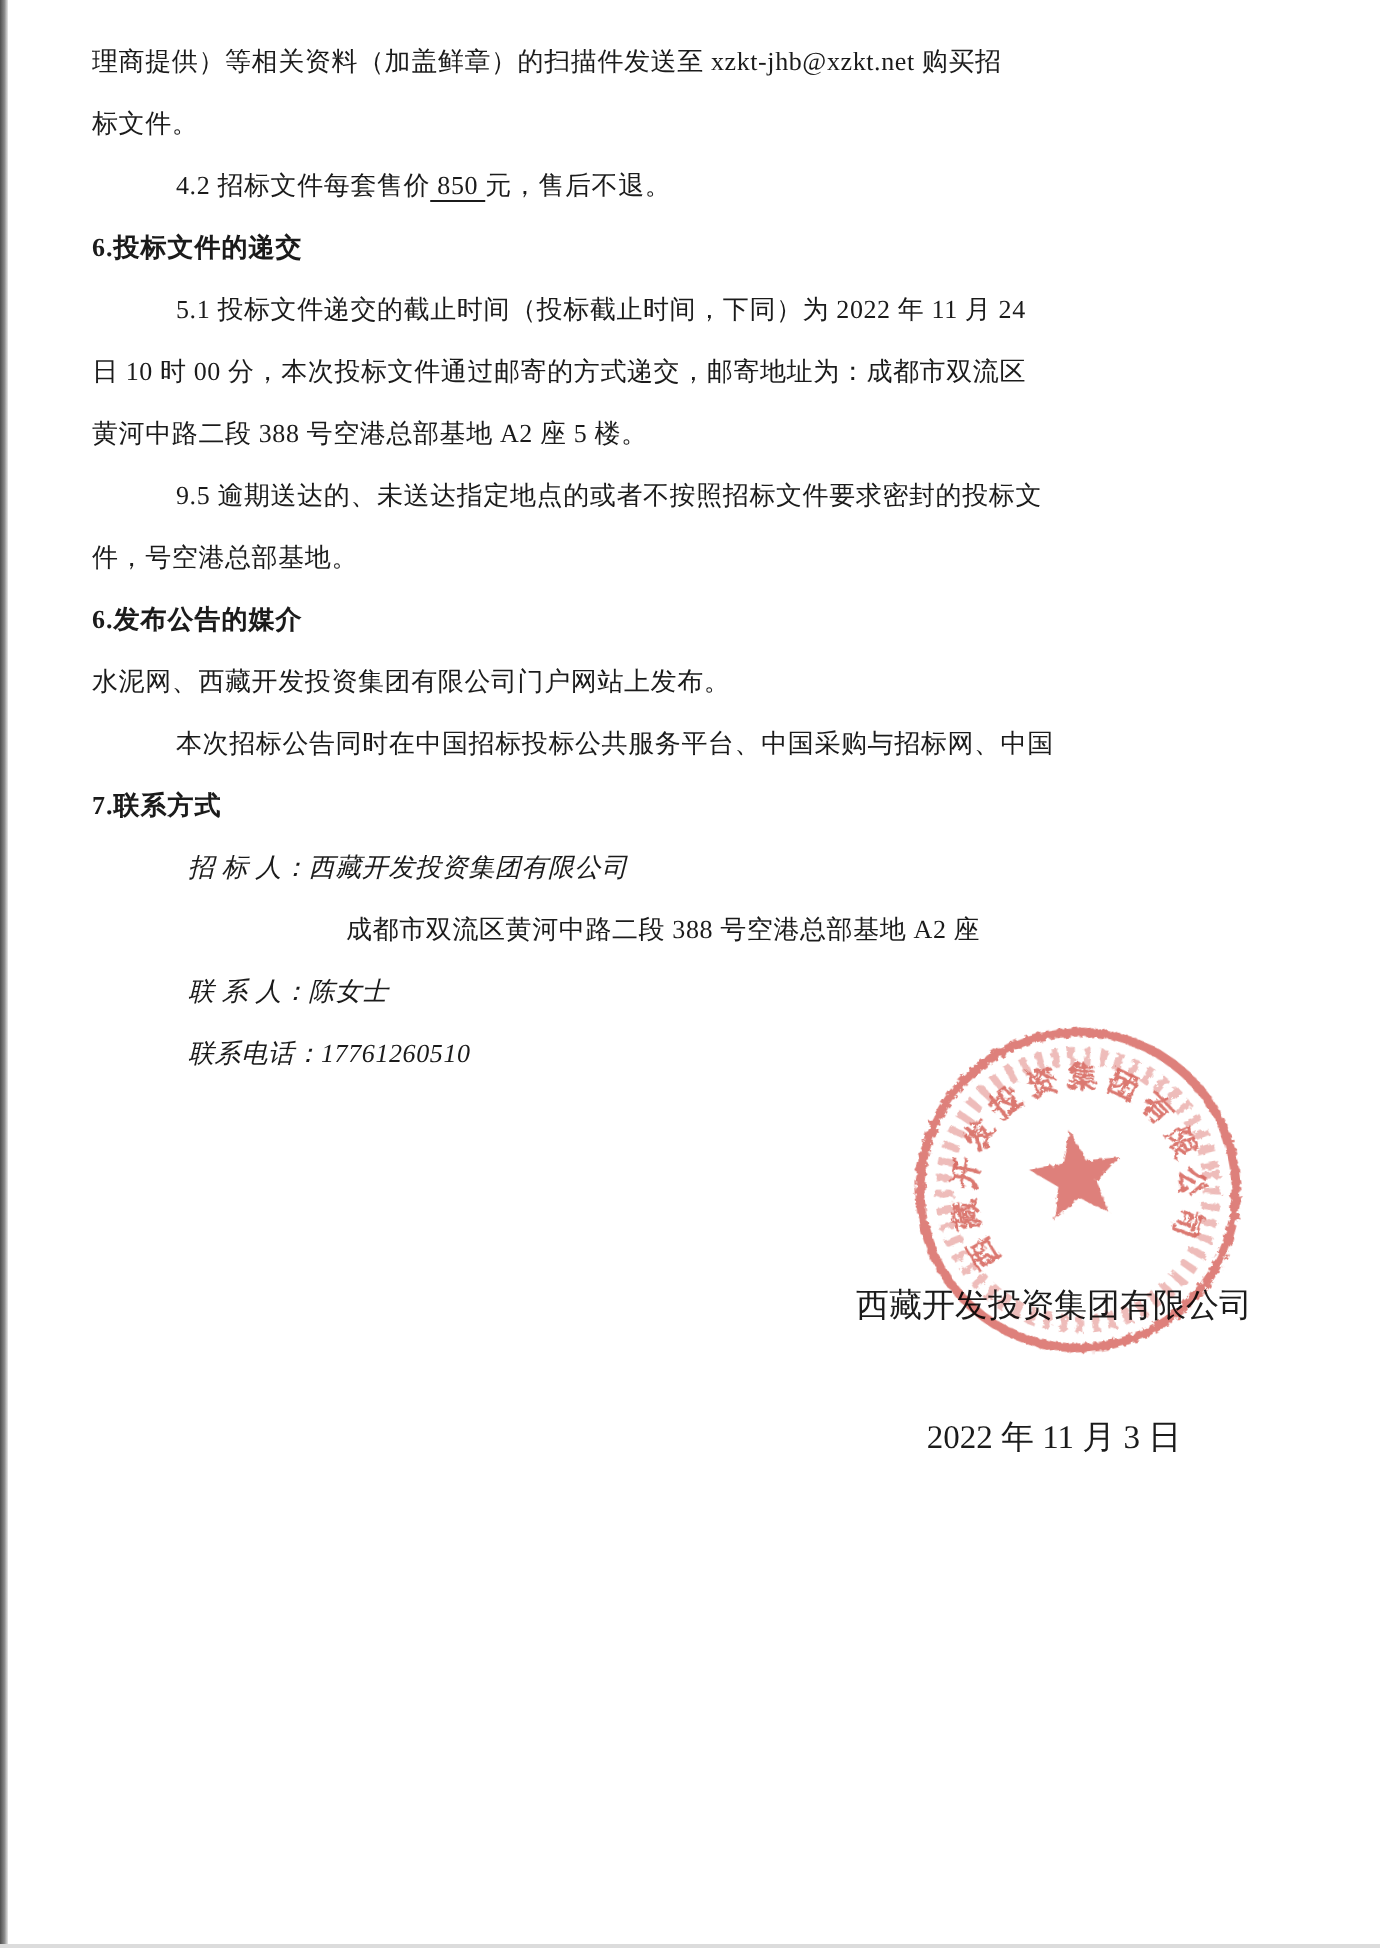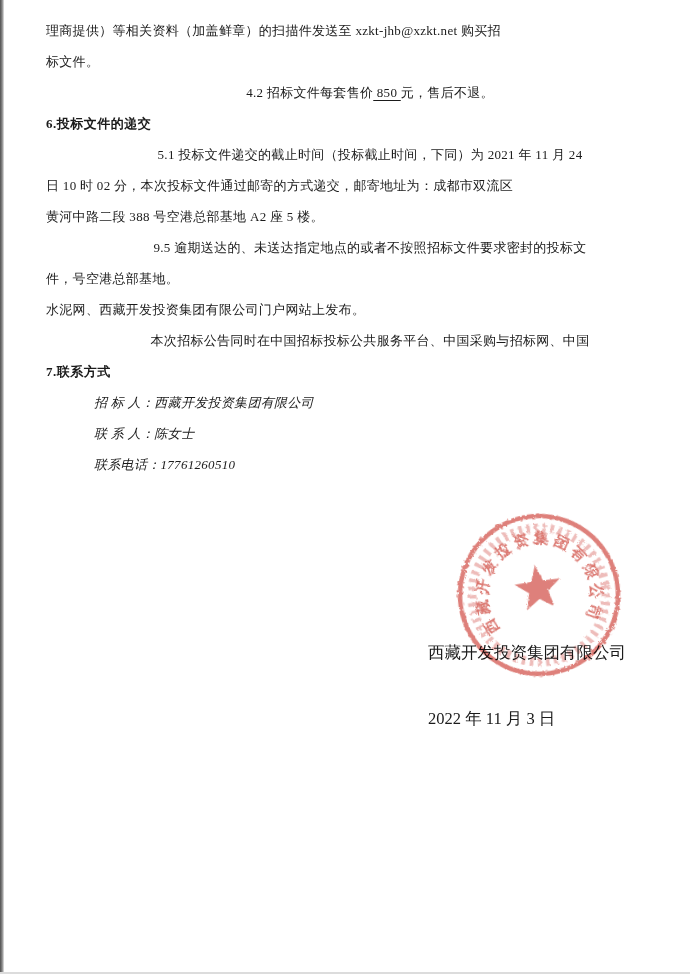--- a/index.html
+++ b/index.html
@@ -13,27 +13,27 @@
     background:linear-gradient(to right,#4f4f4f 0%,#8a8a8a 55%,#e8e8e8 100%);
   }
   .scan-edge-bottom{
     position:absolute;left:0;bottom:0;width:690px;height:2px;background:#dcdcdc;
   }
   .doc{
     position:absolute;left:46px;top:15px;width:606px;
     font-size:13px;line-height:31px;color:#1b1b1b;
   }
   .ln{white-space:pre;letter-spacing:0.3px;}
-  .indent{padding-left:42px;text-align:center;}
+  .indent{padding-left:42px;}
   .label{padding-left:48px;font-style:italic;}
   .addr{padding-left:127px;}
   .heading{font-weight:bold;letter-spacing:0.5px;}
   .u{text-decoration:underline;text-underline-offset:3px;}
   .signature{
-    position:absolute;right:64px;top:598px;
+    position:absolute;right:64px;top:598px;text-align:center;
     font-size:16.5px;line-height:22px;color:#1b1b1b;white-space:pre;
   }
   .seal{
     position:absolute;left:451px;top:507px;width:176px;height:176px;
     mix-blend-mode:multiply;opacity:0.88;pointer-events:none;
   }
   .seal text{
     font-family:"Liberation Serif","DejaVu Serif",serif;
     font-size:15px;letter-spacing:4px;font-weight:bold;
   }
@@ -42,29 +42,31 @@
 <body>
 
 <div class="scan-edge-left"></div>
 <div class="scan-edge-bottom"></div>
 
 <div class="doc">
   <div class="ln">理商提供）等相关资料（加盖鲜章）的扫描件发送至 xzkt-jhb@xzkt.net 购买招</div>
   <div class="ln">标文件。</div>
   <div class="ln indent"><span>4.2 招标文件每套售价</span><span class="u"> 850 </span><span>元，售后不退。</span></div>
   <div class="ln heading">6.投标文件的递交</div>
-  <div class="ln indent">5.1 投标文件递交的截止时间（投标截止时间，下同）为 2021 年 11 月 24</div>
-  <div class="ln">日 10 时 02 分，本次投标文件通过邮寄的方式递交，邮寄地址为：成都市双流区</div>
+  <div class="ln indent">5.1 投标文件递交的截止时间（投标截止时间，下同）为 2022 年 11 月 24</div>
+  <div class="ln">日 10 时 00 分，本次投标文件通过邮寄的方式递交，邮寄地址为：成都市双流区</div>
   <div class="ln">黄河中路二段 388 号空港总部基地 A2 座 5 楼。</div>
   <div class="ln indent">9.5 逾期送达的、未送达指定地点的或者不按照招标文件要求密封的投标文</div>
   <div class="ln">件，号空港总部基地。</div>
+  <div class="ln heading">6.发布公告的媒介</div>
   <div class="ln">水泥网、西藏开发投资集团有限公司门户网站上发布。</div>
   <div class="ln indent">本次招标公告同时在中国招标投标公共服务平台、中国采购与招标网、中国</div>
   <div class="ln heading">7.联系方式</div>
   <div class="ln label">招 标 人：西藏开发投资集团有限公司</div>
+  <div class="ln addr">成都市双流区黄河中路二段 388 号空港总部基地 A2 座</div>
   <div class="ln label">联 系 人：陈女士</div>
   <div class="ln label">联系电话：17761260510</div>
 </div>
 
 <div class="signature">
   <div>西藏开发投资集团有限公司</div>
   <div>2022 年 11 月 3 日</div>
 </div>
 
 <svg class="seal" viewBox="0 0 176 176" xmlns="http://www.w3.org/2000/svg">

